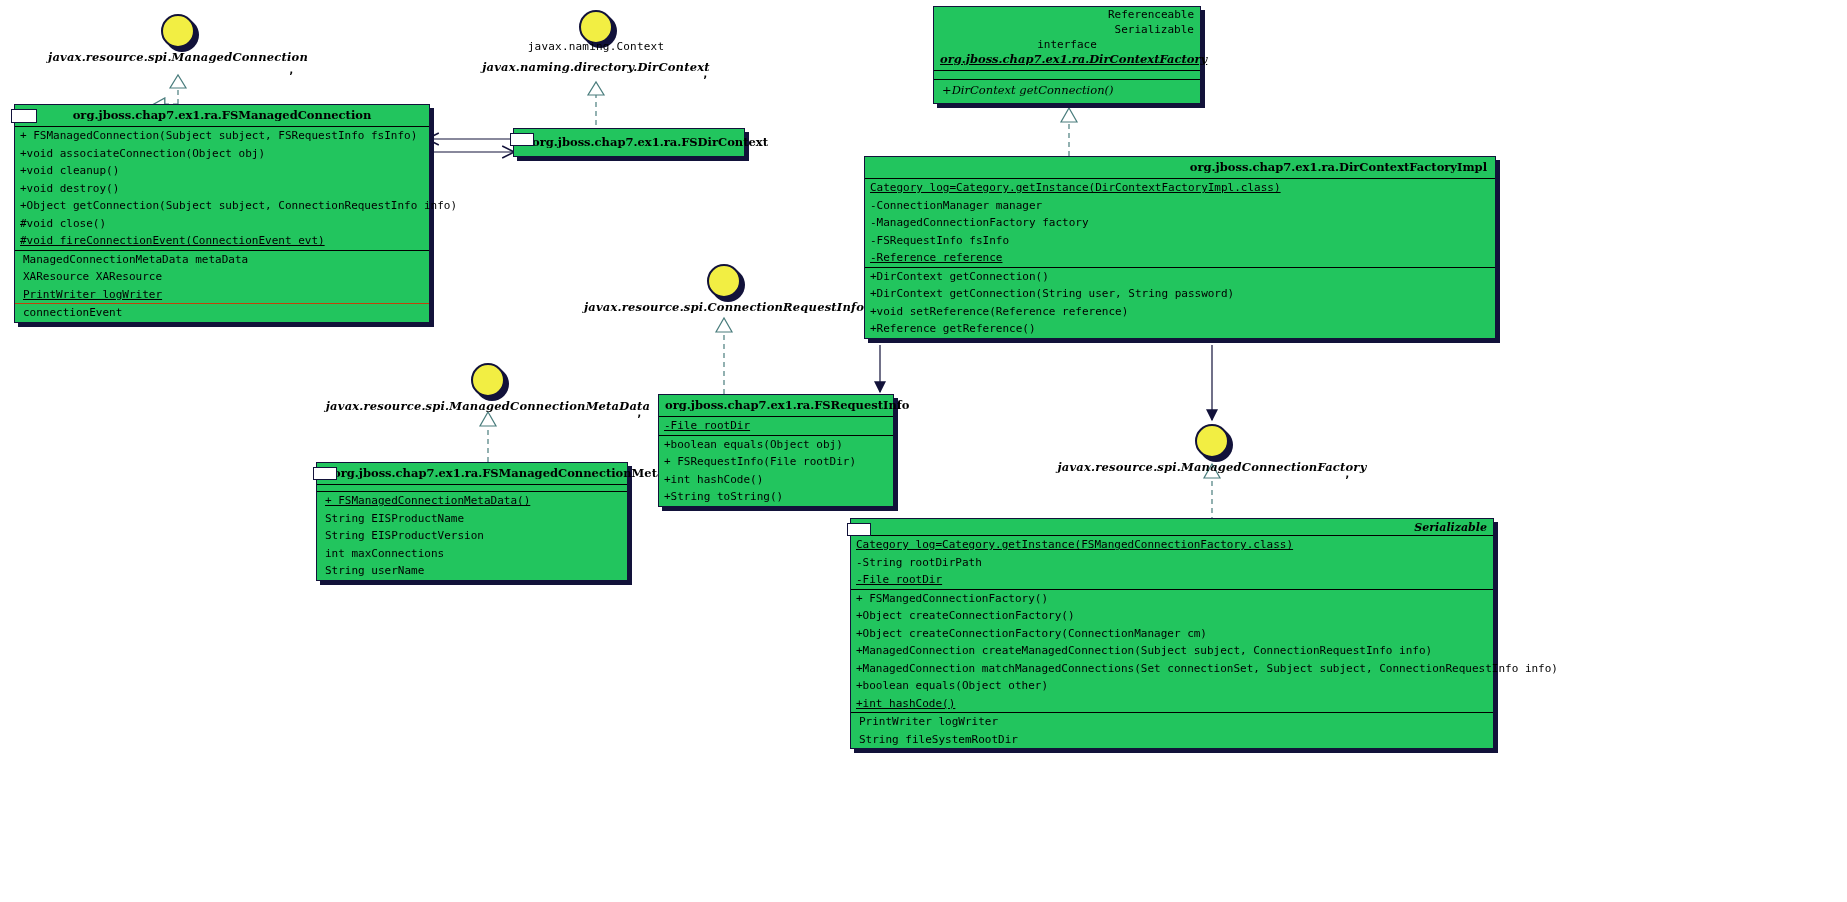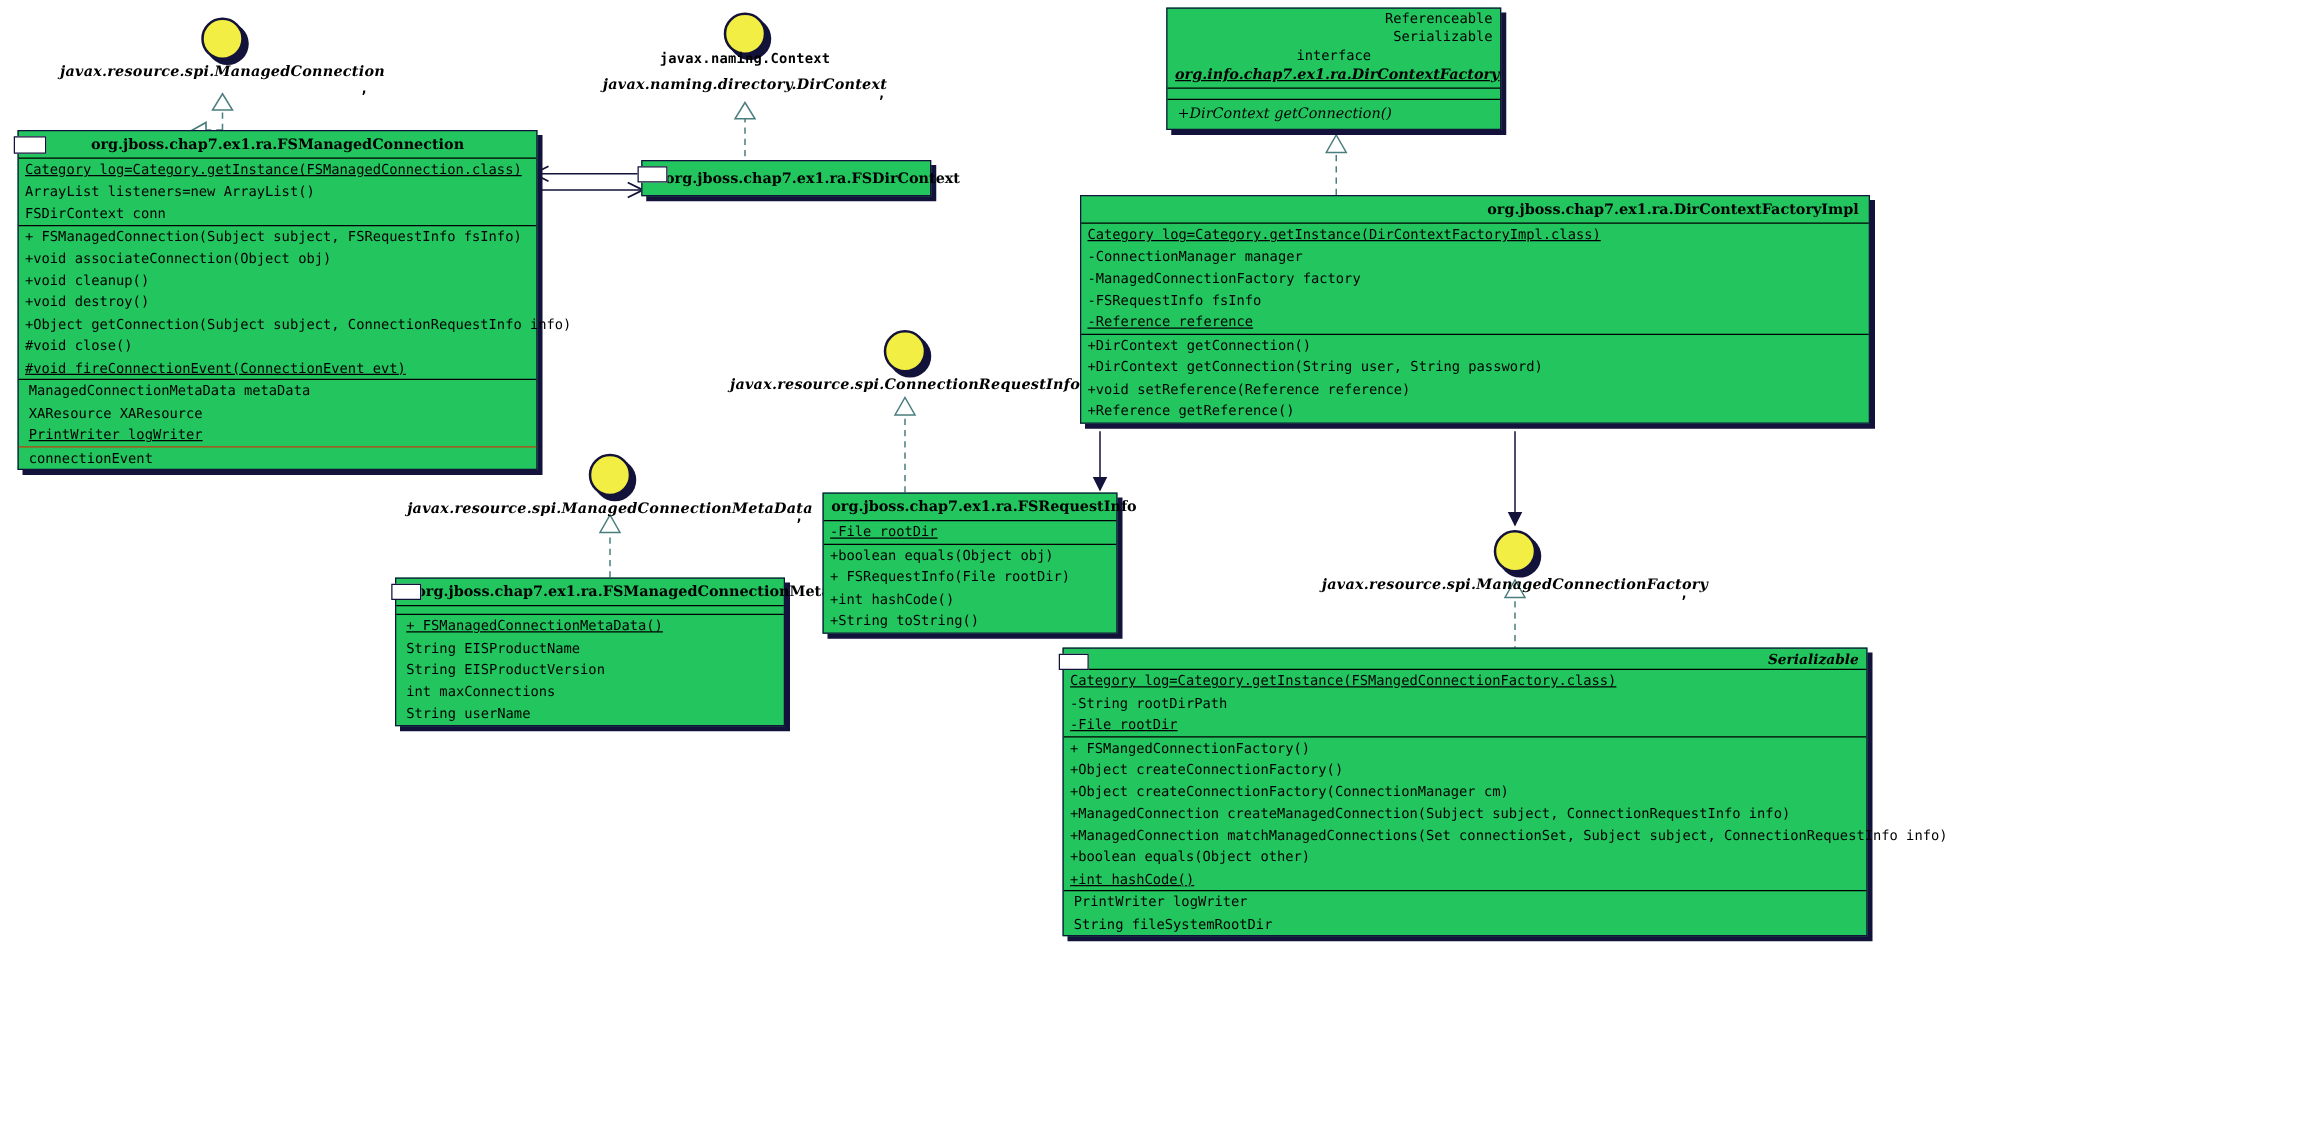--- a/index.html
+++ b/index.html
@@ -125,21 +125,21 @@
   </svg>
 
   <div class="iface" style="left:178px;top:14px;width:0;">
     <div class="ball"></div>
     <div class="iname">javax.resource.spi.ManagedConnection</div>
     <div class="tick" style="left:110px;">,</div>
   </div>
 
   <div class="iface" style="left:596px;top:10px;width:0;">
     <div class="ball"></div>
-    <div class="iname" style="top:30px;font-family:'DejaVu Sans Mono','Liberation Mono',monospace;font-style:normal;font-weight:bold;font-size:11px;">javax.naming.Context</div>
+    <div class="iname" style="top:30px;font-family:'DejaVu Sans Mono','Liberation Mono',monospace;font-style:normal;font-weight:normal;font-size:11px;">javax.naming.Context</div>
   </div>
 
   <div class="iface" style="left:596px;top:10px;width:0;">
     <div class="iname" style="top:50px;">javax.naming.directory.DirContext</div>
     <div class="tick" style="left:106px;top:58px;">,</div>
   </div>
 
   <div class="iface" style="left:724px;top:264px;width:0;">
     <div class="ball"></div>
     <div class="iname">javax.resource.spi.ConnectionRequestInfo</div>
@@ -153,25 +153,20 @@
 
   <div class="iface" style="left:1212px;top:424px;width:0;">
     <div class="ball"></div>
     <div class="iname">javax.resource.spi.ManagedConnectionFactory</div>
     <div class="tick" style="left:132px;top:44px;">,</div>
   </div>
 
   <div class="cbox" style="left:14px;top:104px;width:416px;">
     <div class="tab" style="left:-4px;top:4px;width:24px;height:12px;box-shadow:none;border:1.5px solid #12123a;background:#fff;"></div>
     <div class="title">org.jboss.chap7.ex1.ra.FSManagedConnection</div>
-    <div class="compart sep">
-      <div class="row u">Category log=Category.getInstance(FSManagedConnection.class)</div>
-      <div class="row">ArrayList listeners=new ArrayList()</div>
-      <div class="row">FSDirContext conn</div>
-    </div>
     <div class="compart sep">
       <div class="row">+ FSManagedConnection(Subject subject, FSRequestInfo fsInfo)</div>
       <div class="row">+void associateConnection(Object obj)</div>
       <div class="row">+void cleanup()</div>
       <div class="row">+void destroy()</div>
       <div class="row">+Object getConnection(Subject subject, ConnectionRequestInfo info)</div>
       <div class="row">#void close()</div>
       <div class="row u">#void fireConnectionEvent(ConnectionEvent evt)</div>
     </div>
     <div class="compart sep">
@@ -186,21 +181,21 @@
 
   <div class="cbox" style="left:513px;top:128px;width:232px;">
     <div class="tab" style="left:-4px;top:4px;width:22px;height:11px;box-shadow:none;border:1.5px solid #12123a;background:#fff;"></div>
     <div class="title" style="padding:6px 6px 7px 18px;">org.jboss.chap7.ex1.ra.FSDirContext</div>
   </div>
 
   <div class="cbox" style="left:933px;top:6px;width:268px;">
     <div class="stereo r">Referenceable</div>
     <div class="stereo r">Serializable</div>
     <div class="stereo">interface</div>
-    <div class="title ital" style="padding-top:0;">org.info.chap7.ex1.ra.DirContextFactory</div>
+    <div class="title ital" style="padding-top:0;">org.jboss.chap7.ex1.ra.DirContextFactory</div>
     <div class="compart sep" style="height:8px;"></div>
     <div class="compart sep">
       <div class="row it" style="font-family:'DejaVu Serif','Liberation Serif',serif;font-size:11.5px;padding:3px 6px 4px 8px;">+DirContext getConnection()</div>
     </div>
   </div>
 
   <div class="cbox" style="left:864px;top:156px;width:632px;">
     <div class="title" style="text-align:right;padding-right:8px;">org.jboss.chap7.ex1.ra.DirContextFactoryImpl</div>
     <div class="compart sep">
       <div class="row u">Category log=Category.getInstance(DirContextFactoryImpl.class)</div>

